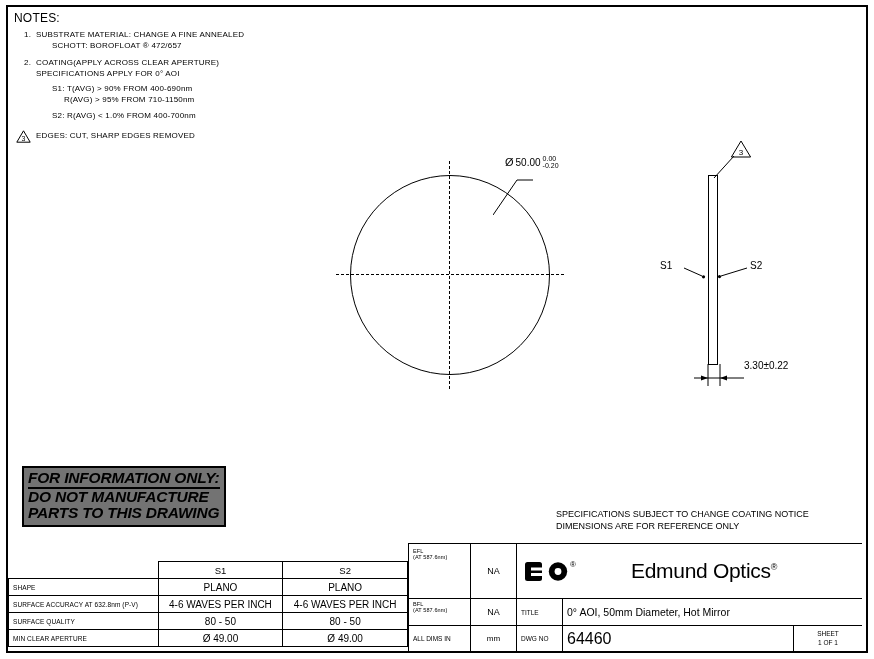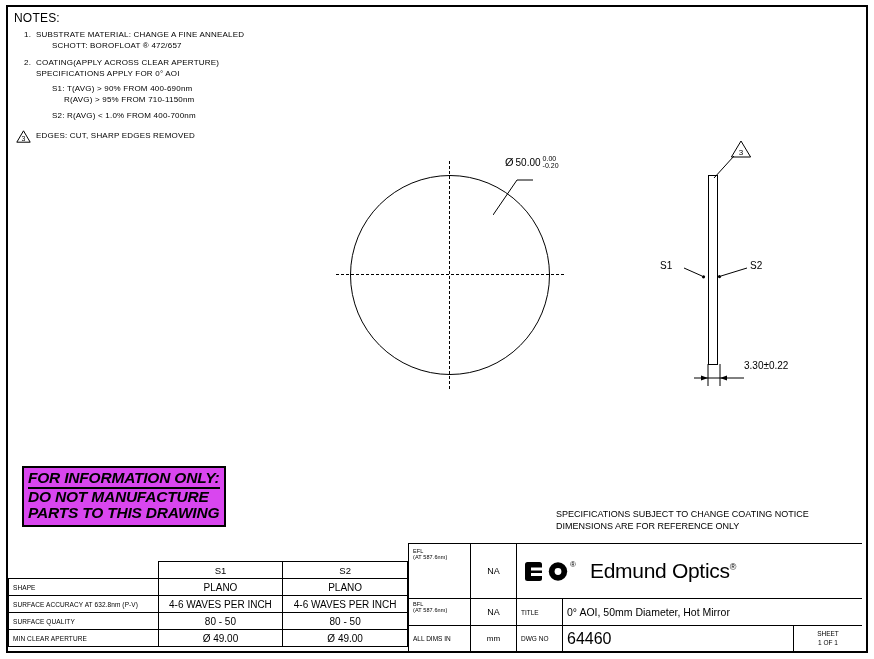--- a/index.html
+++ b/index.html
@@ -207,21 +207,21 @@
     white-space: nowrap;
   }
 
   
   .info-box {
     position: absolute;
     left: 22px;
     top: 466px;
     border: 2px solid #000;
     padding: 2px 4px 3px 4px;
-    background: #d946ef;
+    background: #737373;
   }
   .info-box div {
     font-family: "Liberation Sans", sans-serif;
     font-weight: bold;
     font-style: italic;
     font-size: 15.5px;
     line-height: 1.08;
     letter-spacing: -0.2px;
     white-space: nowrap;
   }
@@ -317,20 +317,21 @@
   .eo-mark {
     position: relative;
     width: 56px;
     height: 25px;
     margin-right: 9px;
   }
   .eo-name {
     font-size: 21px;
     letter-spacing: -0.3px;
     white-space: nowrap;
+    margin-left: 41px;
   }
   .reg {
     font-size: 9px;
     vertical-align: super;
   }
 </style>
 </head>
 <body>
 
 <div id="sheet">

